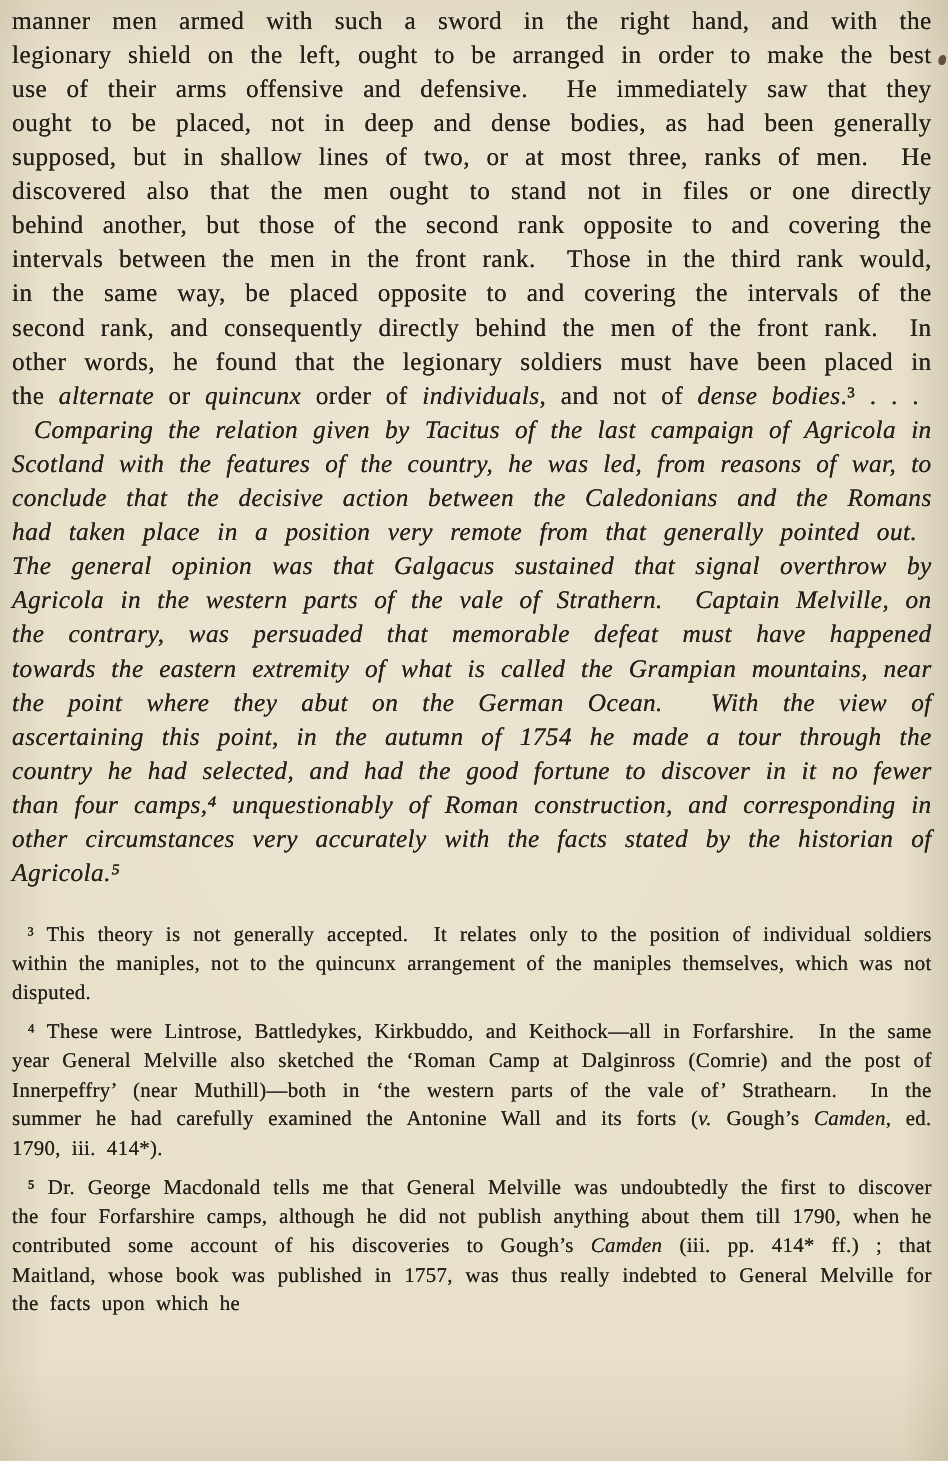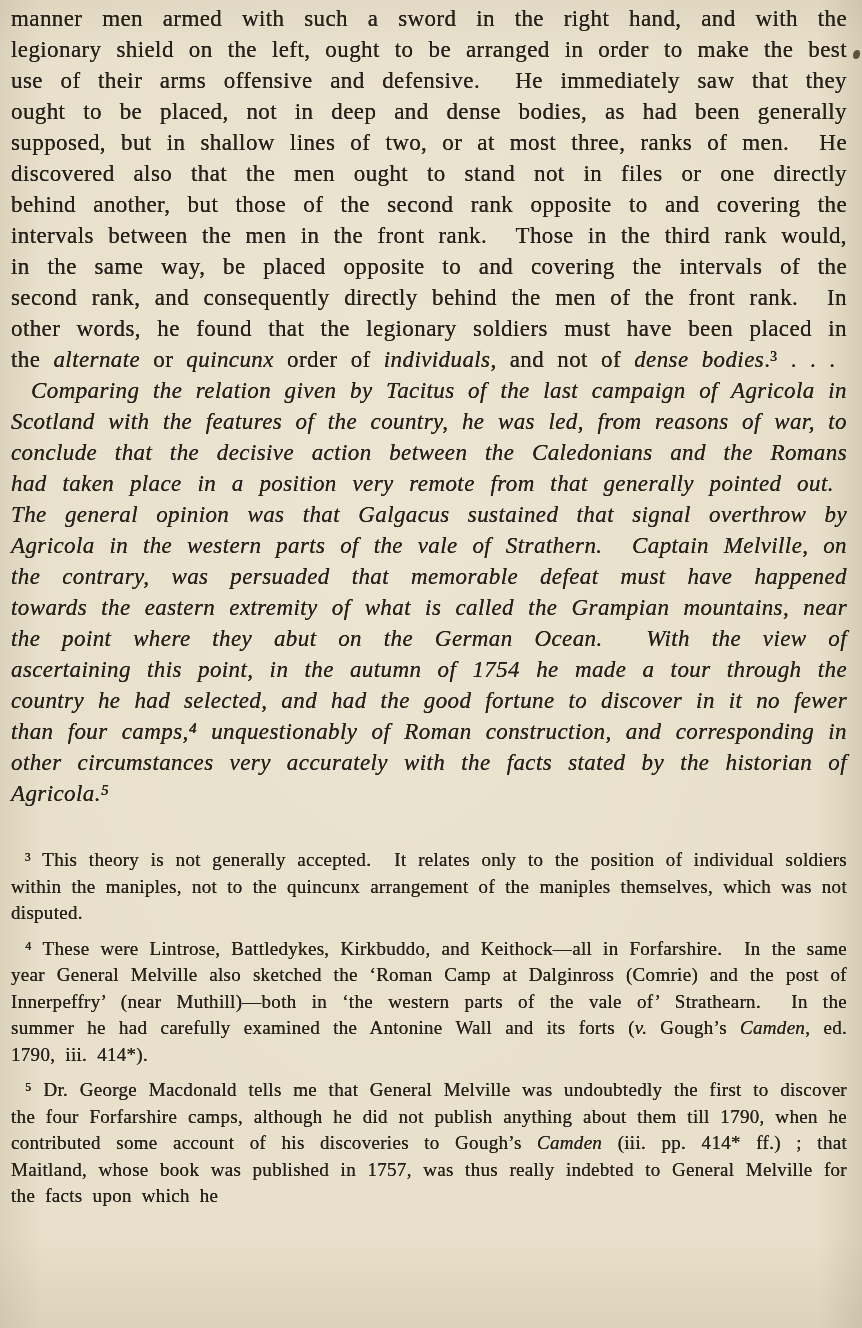--- a/index.html
+++ b/index.html
@@ -37,21 +37,21 @@
     text-shadow: 0 0 0.4px currentColor;
   }
   .body-text p.body-para.indent {
     text-indent: 20px;
     font-style: italic;
   }
   .em {
     font-style: italic;
   }
   .footnotes {
-    margin-top: 38px;
+    margin-top: 28px;
   }
   .footnotes p.footnote-para {
     margin: 0 0 9px 0;
     font-size: 19px;
     line-height: 26.5px;
     text-align: justify;
     letter-spacing: 0.3px;
     word-spacing: 5px;
     text-indent: 14px;
     text-shadow: 0 0 0.3px currentColor;

